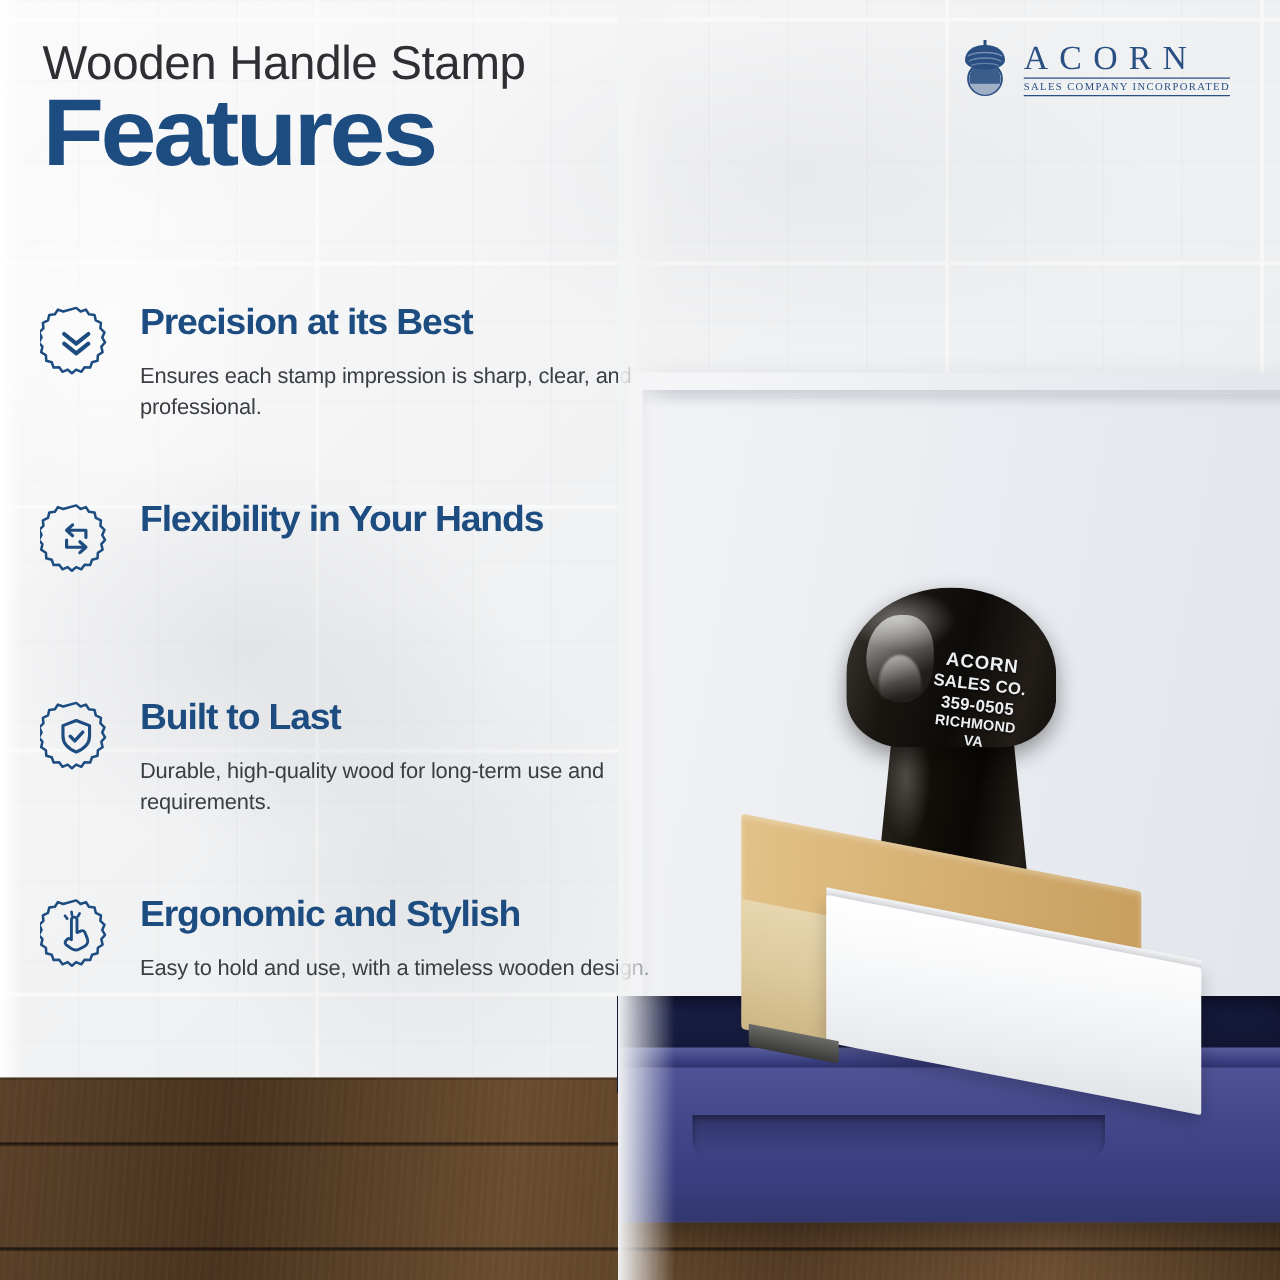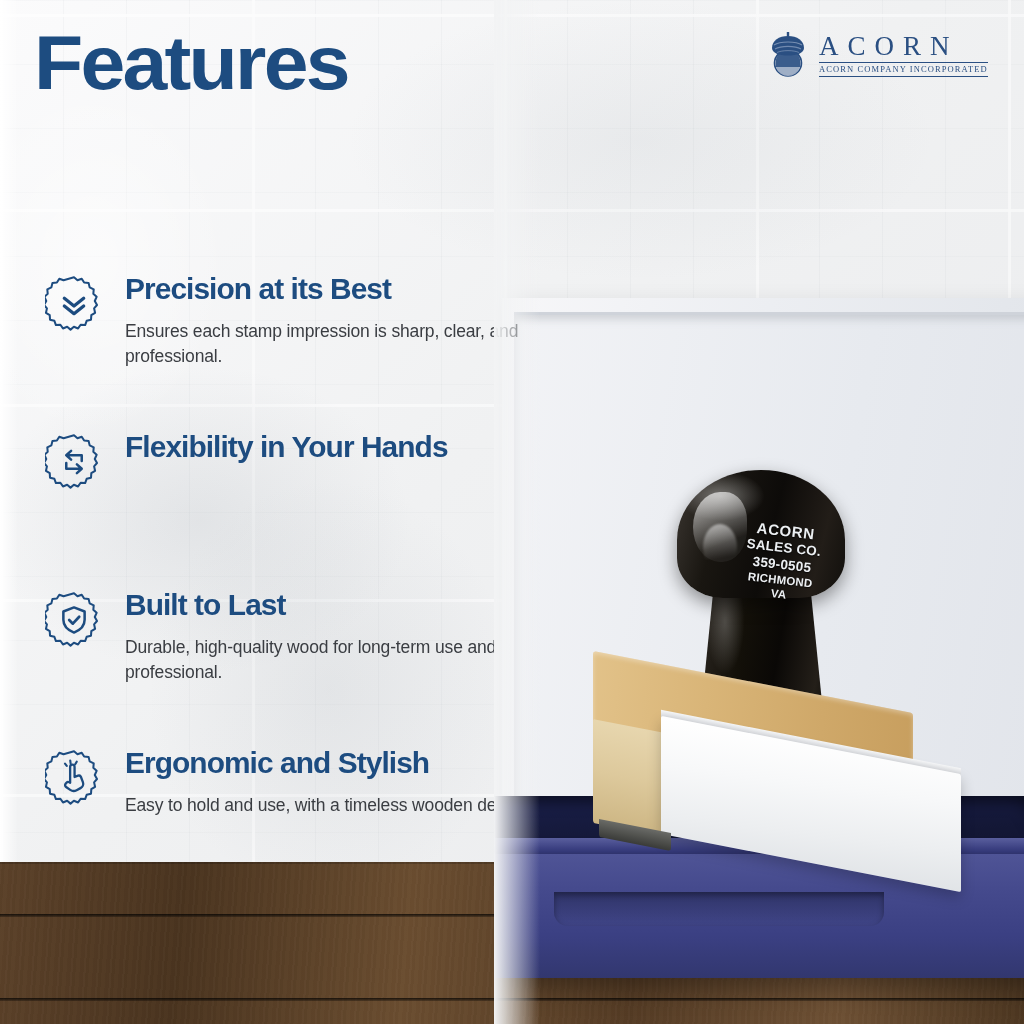--- a/index.html
+++ b/index.html
@@ -76,21 +76,21 @@
   }
   .logo-rule { height:1.5px; background:#2a4f82; margin:2px 0 2px 0; width:100%; }
   .logo-tag {
     font-size:8.5px; color:#2a4f82; letter-spacing:1.1px;
     font-family:"Liberation Serif", serif; line-height:1;
     white-space:nowrap;
   }
   .logo-rule2 { height:1px; background:#2a4f82; margin-top:2.5px; width:100%; }
 
   
-  .features { position:absolute; left:17px; top:236px; width:600px;margin-top:31px; }
+  .features { position:absolute; left:4px; top:236px; width:600px; }
   .feature { position:relative; height:158px; }
   .feature .badge {
     position:absolute; left:28px; top:8px;
     width:58px; height:58px;
   }
   .feature .f-title {
     position:absolute; left:108px; top:8px;
     font-size:29px; font-weight:700; color:#1d4c80;
     letter-spacing:-0.9px; line-height:1;
     transform:scaleX(1.03); transform-origin:left center;
@@ -319,38 +319,39 @@
     <div class="photo-fade"></div>
   </div>
 
   <div class="floor">
     <div class="floor-grain"></div>
     <div class="floor-seam" style="top:52px;"></div>
     <div class="floor-seam" style="top:136px;"></div>
   </div>
 
   <div class="title-block">
+    <div class="title-sub">Wooden Handle Stamp</div>
     <div class="title-main">Features</div>
   </div>
 
   <div class="logo">
     <svg width="44" height="46" viewBox="0 0 44 46">
       <ellipse cx="22" cy="31" rx="13.5" ry="13" fill="#f4f5f7" stroke="#2a4f82" stroke-width="1.6"></ellipse>
       <path d="M9.5 31 a12.5 13 0 0 1 25 0 a12.5 13 0 0 1 -25 0 z" fill="#2a4f82" opacity=".92"></path>
       <path d="M22 44 a13 13 0 0 1 -12.2 -9 h24.4 a13 13 0 0 1 -12.2 9 z" fill="#f2f3f5" opacity=".55"></path>
       <path d="M6 16 C6 8.5 13 4 22 4 C31 4 38 8.5 38 16 C38 21 31 23.5 22 23.5 C13 23.5 6 21 6 16 z" fill="#2a4f82"></path>
       <path d="M8 13 C14 9 30 9 36 13" stroke="#8fa3c2" stroke-width="1.1" fill="none" opacity=".75"></path>
       <path d="M9 17 C15 13.5 29 13.5 35 17" stroke="#8fa3c2" stroke-width="1.1" fill="none" opacity=".7"></path>
       <path d="M11 20.5 C16 18 28 18 33 20.5" stroke="#8fa3c2" stroke-width="1" fill="none" opacity=".6"></path>
       <path d="M22 4 L22 0" stroke="#2a4f82" stroke-width="2.4" stroke-linecap="round"></path>
     </svg>
     <div class="logo-words">
       <div class="logo-name">ACORN</div>
       <div class="logo-rule"></div>
-      <div class="logo-tag">ACORN COMPANY INCORPORATED</div>
+      <div class="logo-tag">SALES COMPANY INCORPORATED</div>
       <div class="logo-rule2"></div>
     </div>
   </div>
 
   <div class="features">
 
     <div class="feature">
       <svg class="badge" viewBox="0 0 60 60">
         <path d="M30 2.4 l3.6 3.0 4.4-1.6 2.5 3.9 4.6.5 1.1 4.6 4.2 2.0-.4 4.6 3.4 3.2-1.9 4.3 2.3 4.1-3.0 3.5 1.0 4.6-3.9 2.5-.3 4.6-4.5 1.2-1.6 4.4-4.6-.3-2.7 3.8-4.3-1.8-3.5 3.0-3.5-3.0-4.3 1.8-2.7-3.8-4.6.3-1.6-4.4-4.5-1.2-.3-4.6-3.9-2.5 1.0-4.6-3.0-3.5 2.3-4.1-1.9-4.3 3.4-3.2-.4-4.6 4.2-2.0 1.1-4.6 4.6-.5 2.5-3.9 4.4 1.6z" fill="none" stroke="#1d4c80" stroke-width="2.1" stroke-linejoin="round"></path>
         <polyline points="20,24 30,32 40,24" fill="none" stroke="#1d4c80" stroke-width="3.4" stroke-linecap="round" stroke-linejoin="round"></polyline>
@@ -369,21 +370,21 @@
       <div class="f-title">Flexibility in Your Hands</div>
     </div>
 
     <div class="feature">
       <svg class="badge" viewBox="0 0 60 60">
         <path d="M30 2.4 l3.6 3.0 4.4-1.6 2.5 3.9 4.6.5 1.1 4.6 4.2 2.0-.4 4.6 3.4 3.2-1.9 4.3 2.3 4.1-3.0 3.5 1.0 4.6-3.9 2.5-.3 4.6-4.5 1.2-1.6 4.4-4.6-.3-2.7 3.8-4.3-1.8-3.5 3.0-3.5-3.0-4.3 1.8-2.7-3.8-4.6.3-1.6-4.4-4.5-1.2-.3-4.6-3.9-2.5 1.0-4.6-3.0-3.5 2.3-4.1-1.9-4.3 3.4-3.2-.4-4.6 4.2-2.0 1.1-4.6 4.6-.5 2.5-3.9 4.4 1.6z" fill="none" stroke="#1d4c80" stroke-width="2.1" stroke-linejoin="round"></path>
         <path d="M30 17 l11 4.2 v8.6 c0 6.6-4.8 10.8-11 13.2 -6.2-2.4-11-6.6-11-13.2 v-8.6z" fill="none" stroke="#1d4c80" stroke-width="2.6" stroke-linejoin="round"></path>
         <polyline points="25,30 28.8,33.8 35.4,26.6" fill="none" stroke="#1d4c80" stroke-width="2.8" stroke-linecap="round" stroke-linejoin="round"></polyline>
       </svg>
       <div class="f-title">Built to Last</div>
-      <div class="f-desc">Durable, high-quality wood for long-term use and professional.</div>
+      <div class="f-desc">Durable, high-quality wood for long-term use and requirements.</div>
     </div>
 
     <div class="feature">
       <svg class="badge" viewBox="0 0 60 60">
         <path d="M30 2.4 l3.6 3.0 4.4-1.6 2.5 3.9 4.6.5 1.1 4.6 4.2 2.0-.4 4.6 3.4 3.2-1.9 4.3 2.3 4.1-3.0 3.5 1.0 4.6-3.9 2.5-.3 4.6-4.5 1.2-1.6 4.4-4.6-.3-2.7 3.8-4.3-1.8-3.5 3.0-3.5-3.0-4.3 1.8-2.7-3.8-4.6.3-1.6-4.4-4.5-1.2-.3-4.6-3.9-2.5 1.0-4.6-3.0-3.5 2.3-4.1-1.9-4.3 3.4-3.2-.4-4.6 4.2-2.0 1.1-4.6 4.6-.5 2.5-3.9 4.4 1.6z" fill="none" stroke="#1d4c80" stroke-width="2.1" stroke-linejoin="round"></path>
         <path d="M26 25 v-6.5 a2.3 2.3 0 0 1 4.6 0 V29 l3.6-1.4 a2.4 2.4 0 0 1 3.0 1.4 l2.0 5.2 c.9 2.4-.2 5.1-2.5 6.3 l-4.0 2.1 a6.4 6.4 0 0 1-6.6-.3 l-4.3-3.0 a2.3 2.3 0 0 1-.5-3.3 l.9-1.1 a2.3 2.3 0 0 1 2.9-.5 l.9 .5z" fill="none" stroke="#1d4c80" stroke-width="2.4" stroke-linejoin="round"></path>
         <path d="M22.5 17.5 l-1.8-2.4 M26.5 14.8 l-.4-2.9 M31.4 15.6 l1.4-2.5" stroke="#1d4c80" stroke-width="2.2" stroke-linecap="round"></path>
       </svg>
       <div class="f-title">Ergonomic and Stylish</div>
       <div class="f-desc">Easy to hold and use, with a timeless wooden design.</div>

